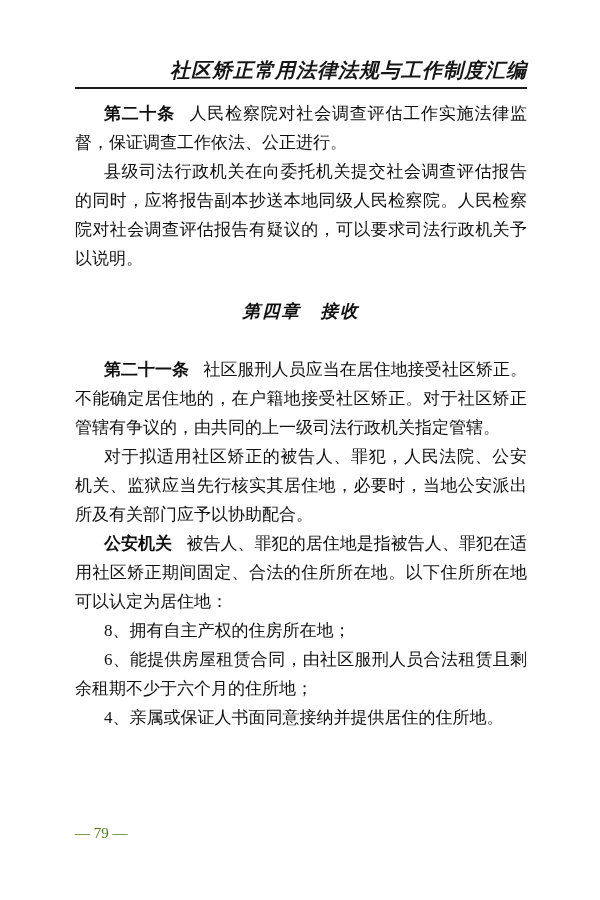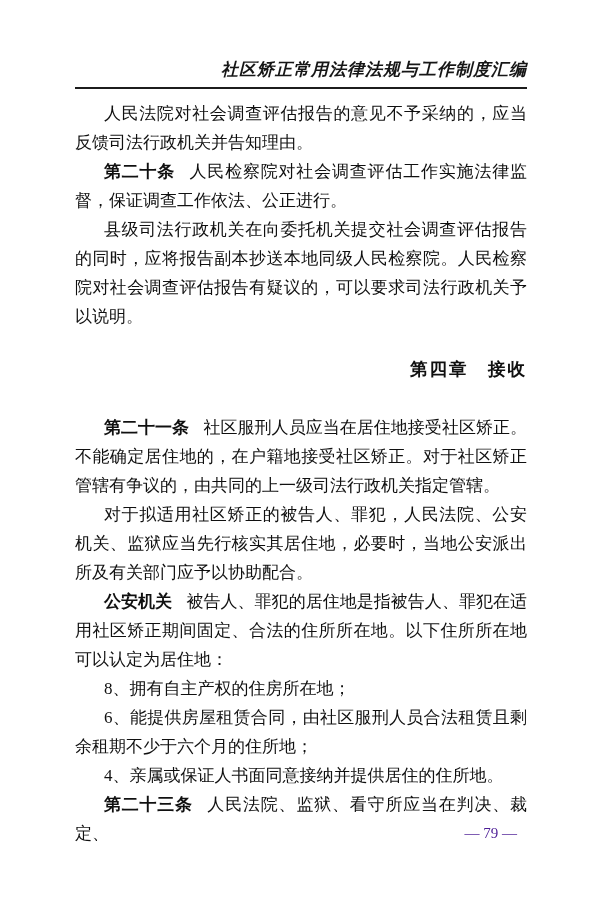--- a/index.html
+++ b/index.html
@@ -15,21 +15,21 @@
     color: #111111;
     font-family: "Liberation Serif", "DejaVu Serif", serif;
     overflow: hidden;
   }
   .running-header {
     position: absolute;
     top: 61px;
     left: 75px;
     width: 452px;
     text-align: right;
-    font-size: 17px;
+    font-size: 20px;
     line-height: 18px;
     font-weight: bold;
     font-style: italic;
     letter-spacing: 1px;
     color: #161616;
   }
   .header-rule {
     position: absolute;
     top: 87px;
     left: 75px;
@@ -55,53 +55,51 @@
   }
   .term {
     font-weight: bold;
     margin-right: 0.85em;
   }
   .chapter-heading {
     margin: 24px 0 29px 0;
     font-size: 17.5px;
     line-height: 29px;
     font-weight: bold;
-    text-align: right;
+    text-align: center;
     text-indent: 0;
     letter-spacing: 2px;
+    font-style: italic;
   }
   .page-footer {
     position: absolute;
     top: 823px;
     left: 75px;
     width: 452px;
-    text-align: right;
+    text-align: left;
     padding-right: 10px;
     box-sizing: border-box;
     font-size: 15px;
     line-height: 20px;
-    color: #4c1d95;
+    color: #4d7c0f;
   }
 </style>
 </head>
 <body>
 
 <div class="page">
 
   <header class="running-header">
     <span>社区矫正常用法律法规与工作制度汇编</span>
   </header>
 
   <div class="header-rule"></div>
 
   <main class="body-text">
 
-    <p class="para">
-      <span>人民法院对社会调查评估报告的意见不予采纳的，应当反馈司法行政机关并告知理由。</span>
-    </p>
 
     <p class="para">
       <b class="term">第二十条</b><span>人民检察院对社会调查评估工作实施法律监督，保证调查工作依法、公正进行。</span>
     </p>
 
     <p class="para">
       <span>县级司法行政机关在向委托机关提交社会调查评估报告的同时，应将报告副本抄送本地同级人民检察院。人民检察院对社会调查评估报告有疑议的，可以要求司法行政机关予以说明。</span>
     </p>
 
     <h2 class="chapter-heading">第四章　接收</h2>
@@ -124,23 +122,20 @@
 
     <p class="para">
       <span>6、能提供房屋租赁合同，由社区服刑人员合法租赁且剩余租期不少于六个月的住所地；</span>
     </p>
 
 
     <p class="para">
       <span>4、亲属或保证人书面同意接纳并提供居住的住所地。</span>
     </p>
 
-    <p class="para">
-      <b class="term">第二十三条</b><span>人民法院、监狱、看守所应当在判决、裁定、</span>
-    </p>
 
   </main>
 
   <footer class="page-footer">
     <span>— 79 —</span>
   </footer>
 
 </div>
 
 </body></html>

